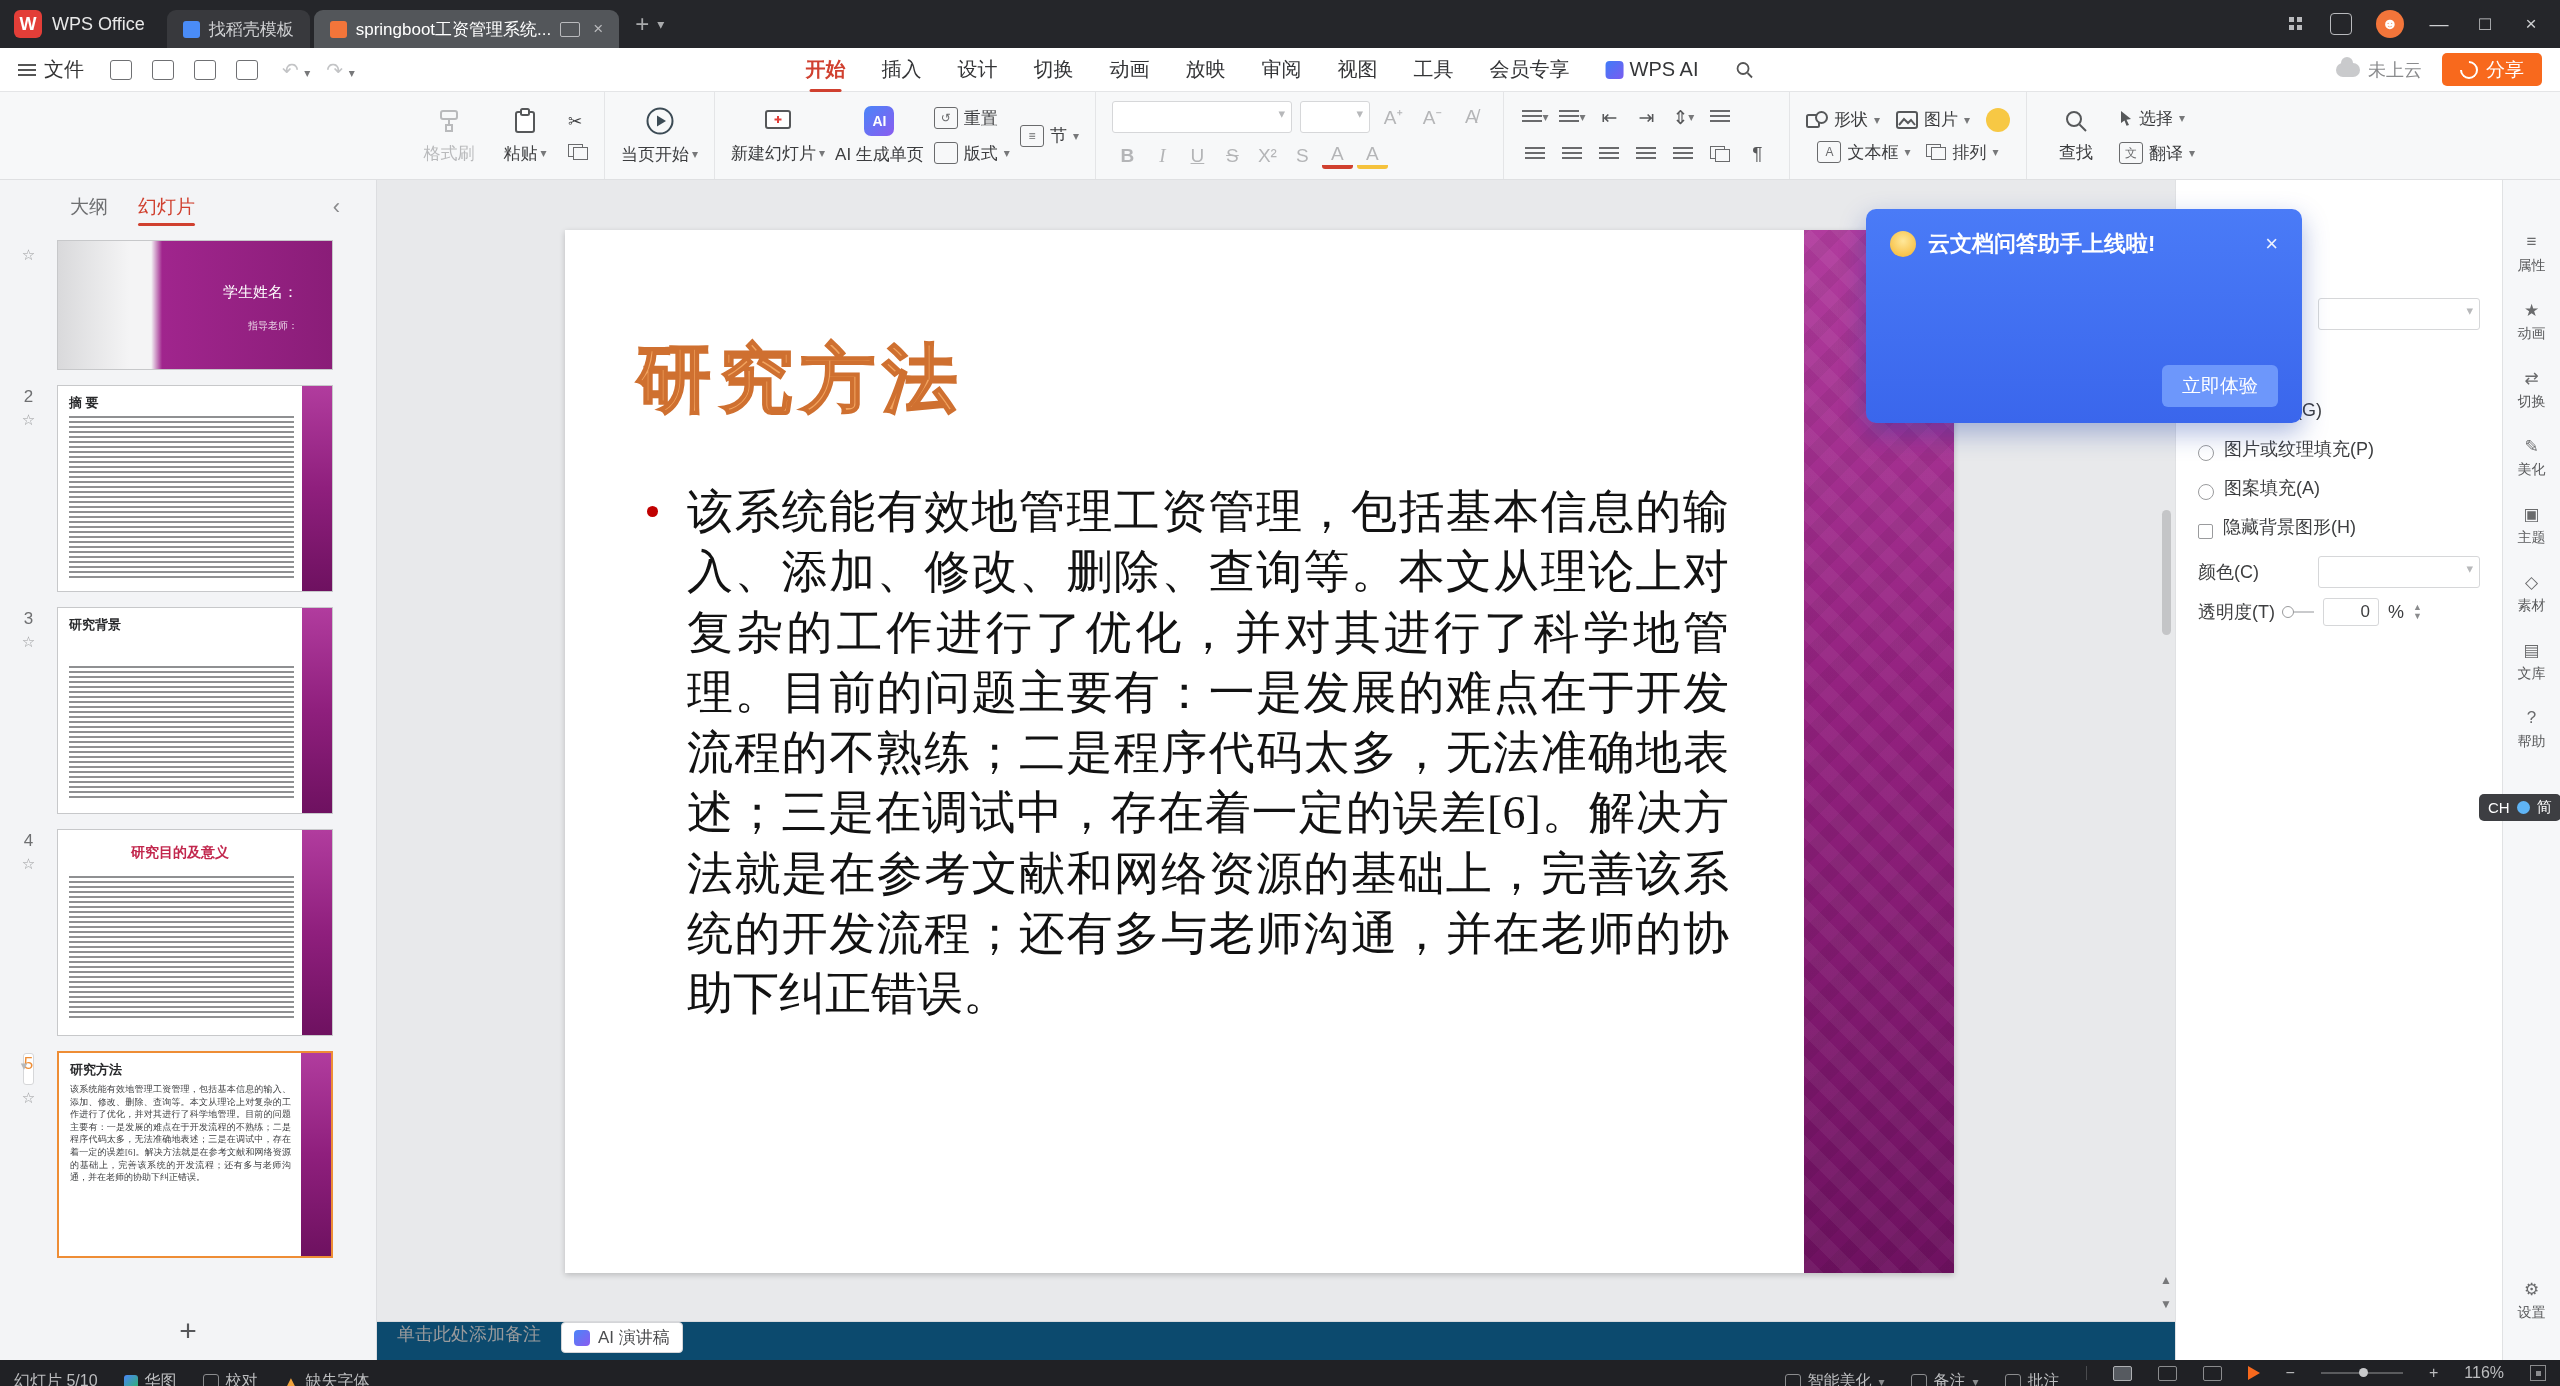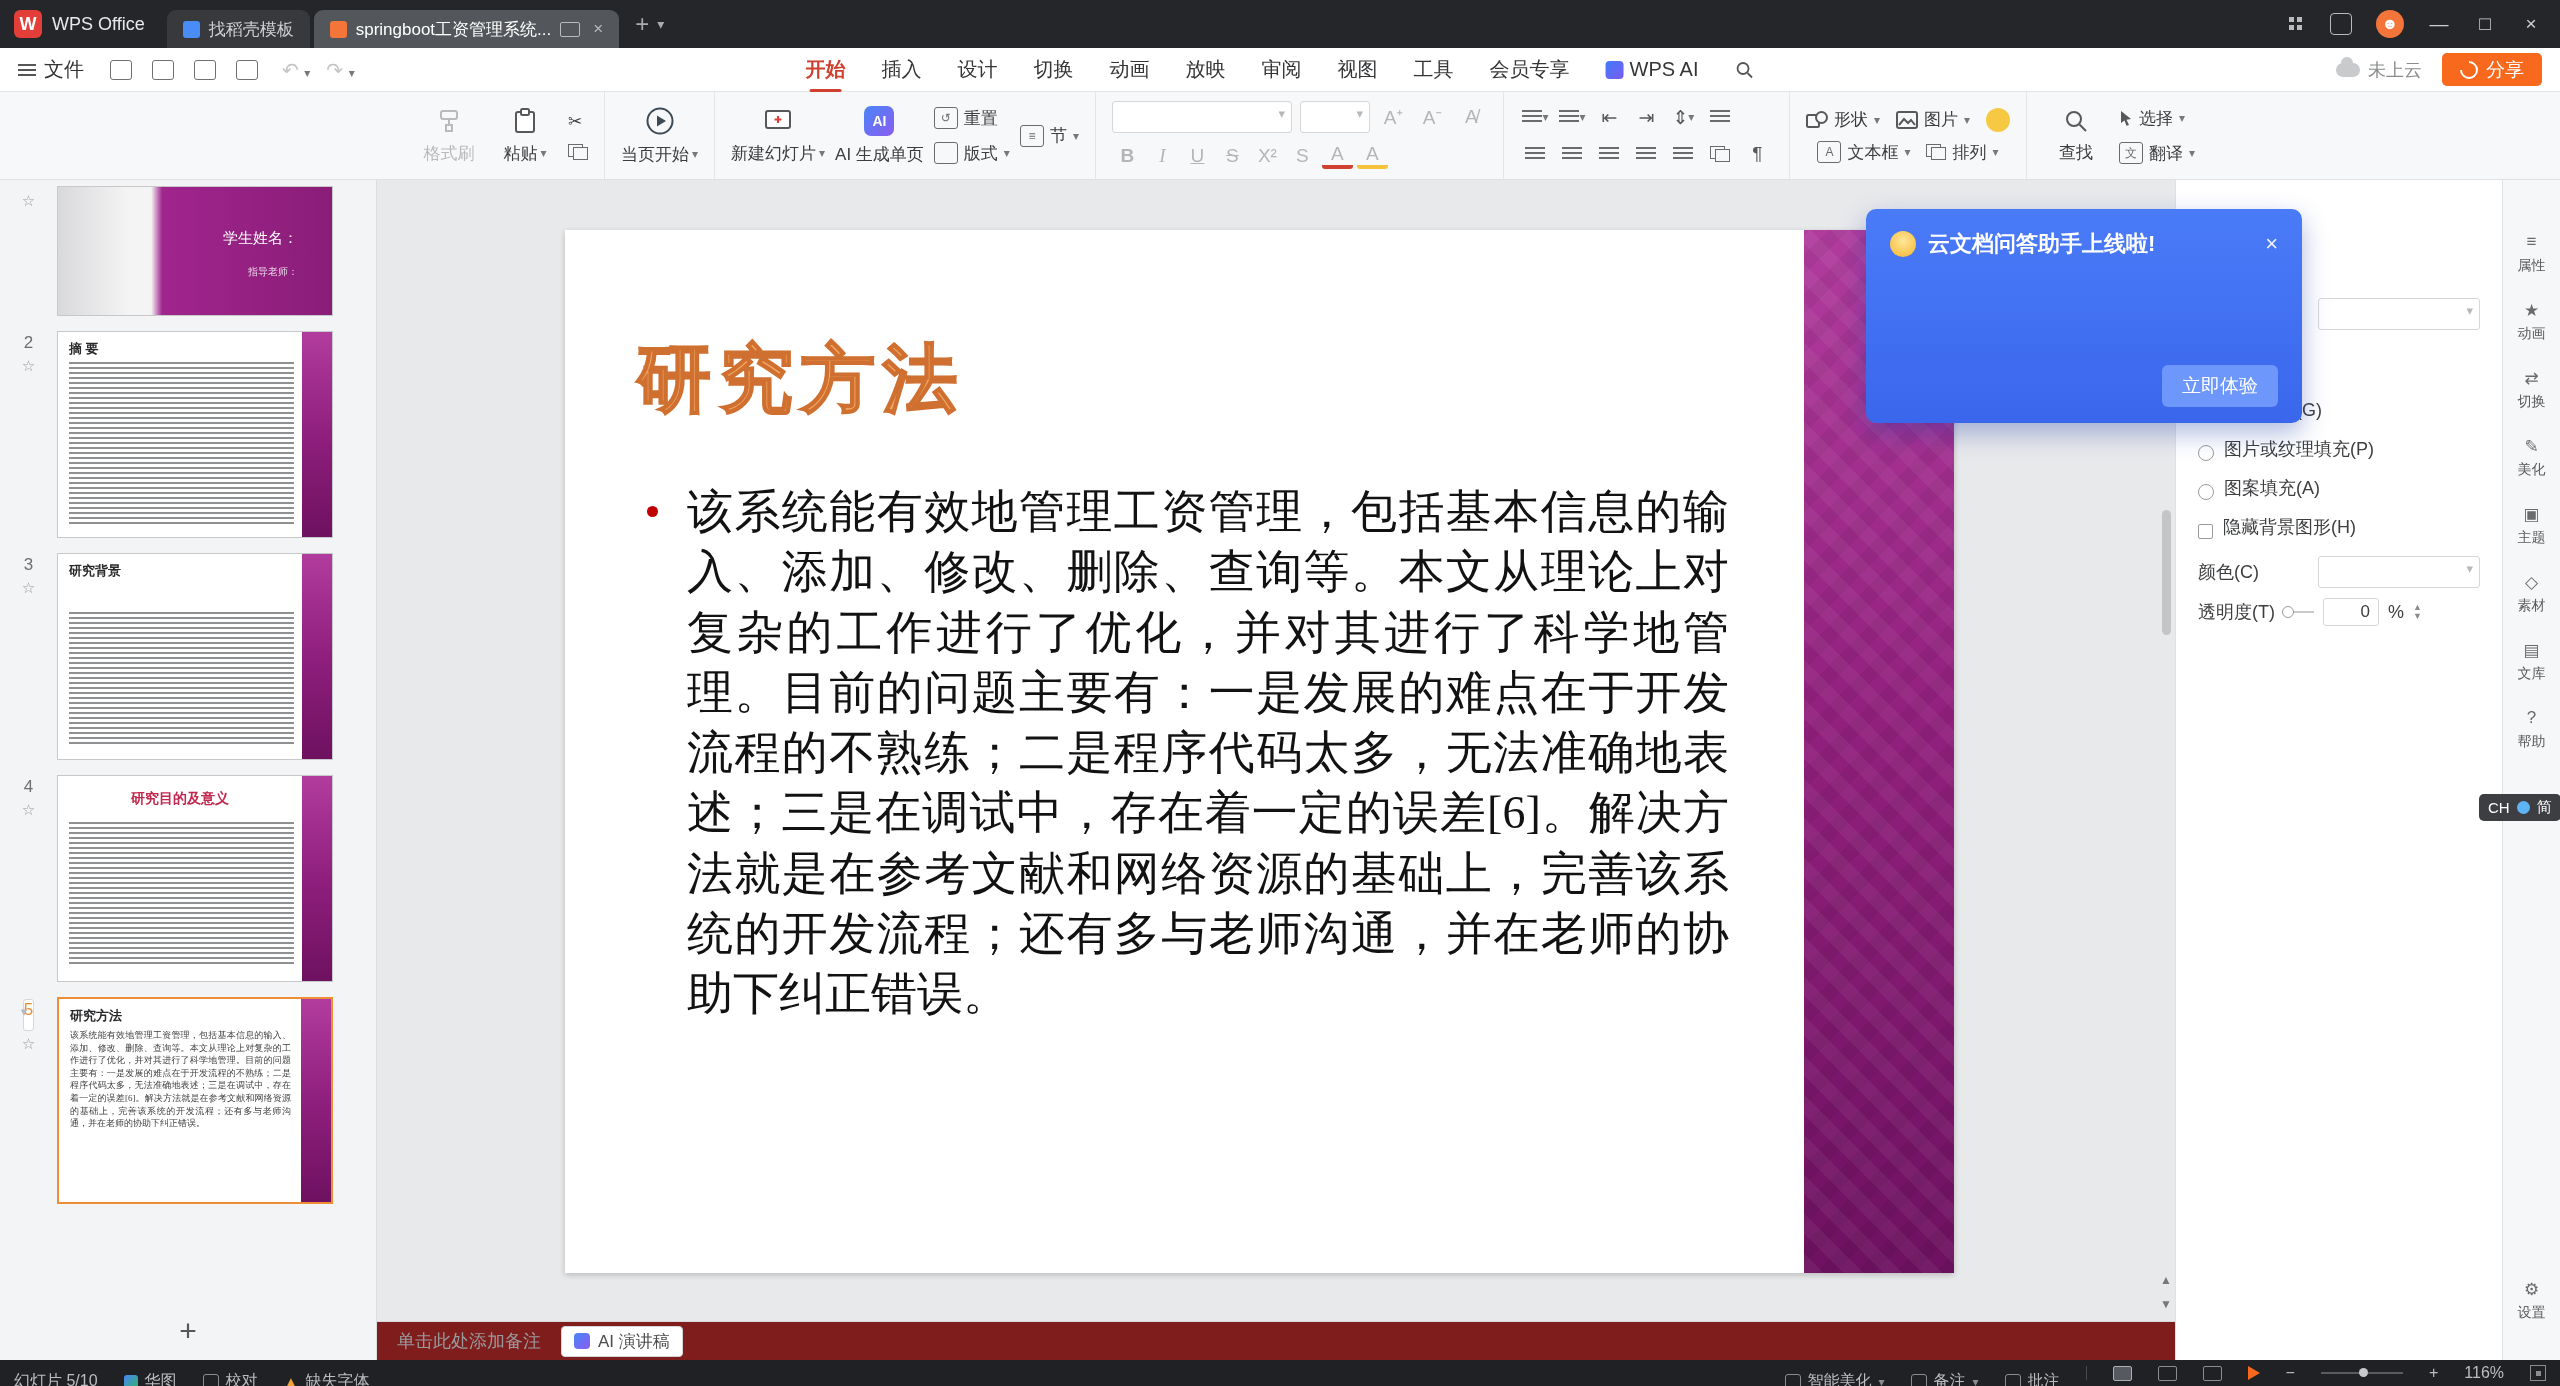--- a/index.html
+++ b/index.html
@@ -100,21 +100,21 @@
         repeating-linear-gradient(45deg,rgba(255,255,255,.05) 0 14px,transparent 14px 28px),
         repeating-linear-gradient(-45deg,rgba(0,0,0,.05) 0 14px,transparent 14px 28px),
         linear-gradient(180deg,#b13c9e 0%,#93217f 45%,#6e1160 100%);}
   .slide-title{position:absolute;left:72px;top:112px;font-size:74px;font-weight:bold;color:#f2a45f;
       -webkit-text-stroke:2px #cf7030;letter-spacing:8px;font-family:"Liberation Serif",serif;line-height:1;}
   .slide-body{position:absolute;left:122px;top:252px;width:1042px;font-size:46px;line-height:1.31;color:#121212;
       font-family:"Liberation Serif",serif;text-align:justify;}
   .slide-body::before{content:"";position:absolute;left:-40px;top:24px;width:11px;height:11px;border-radius:50%;background:#c00000;}
   .vscroll{position:absolute;right:4px;top:330px;width:9px;height:125px;background:#c4c5c7;border-radius:5px;}
   .nav-btns{position:absolute;right:3px;bottom:10px;display:flex;flex-direction:column;gap:10px;color:#77787a;font-size:12px;align-items:center;}
-  .notes-bar{height:38px;background:#7f1d1d;border-top:1px solid #d8d9dc;display:flex;align-items:center;gap:20px;padding:0 20px;flex:none;}
+  .notes-bar{height:38px;background:#0c4a6e;border-top:1px solid #d8d9dc;display:flex;align-items:flex-start;gap:20px;padding:0 20px;flex:none;}
   .notes-ph{color:#999a9c;font-size:18px;}
   .ai-chip{display:flex;align-items:center;gap:8px;font-size:17px;color:#4c4d4f;background:#fff;border:1px solid #d4d5d8;border-radius:4px;padding:3px 12px;}
   .chip-ico{width:16px;height:16px;border-radius:4px;background:linear-gradient(135deg,#4a85f8,#8a5cf0);}
   
   .notif{position:absolute;left:1866px;top:209px;width:436px;height:214px;border-radius:10px;z-index:80;color:#fff;
          background:linear-gradient(180deg,#4a7bf7,#3a66ec);box-shadow:0 10px 26px rgba(25,60,165,.35);
          padding:20px 24px;box-sizing:border-box;}
   .notif-head{display:flex;align-items:center;gap:12px;}
   .bulb{width:26px;height:26px;border-radius:50%;background:radial-gradient(circle at 50% 38%,#ffe89a,#f5b42c);}
   .notif-title{font-size:22px;font-weight:bold;}
@@ -465,20 +465,29 @@
         <span class="rsmall">
             <span class="icbox">文</span>
             <span>翻译</span>
             <span class="caret">▾</span>
           </span>
       </div>
     </div>
   </div>
 
   <div class="left-panel">
+    <div class="lp-tabs">
+      <div class="lp-tab">
+          <span>大纲</span>
+        </div>
+      <div class="lp-tab active">
+          <span>幻灯片</span>
+        </div>
+      <div class="lp-collapse">‹</div>
+    </div>
     <div class="thumbs">
 
       <div class="thumb-row">
         <div class="gutter">
           <span class="num"></span>
           <span class="star">☆</span>
         </div>
         <div class="thumb cut">
           <div class="thumb1-bg"></div>
           <div class="t1-line1">学生姓名：</div>

